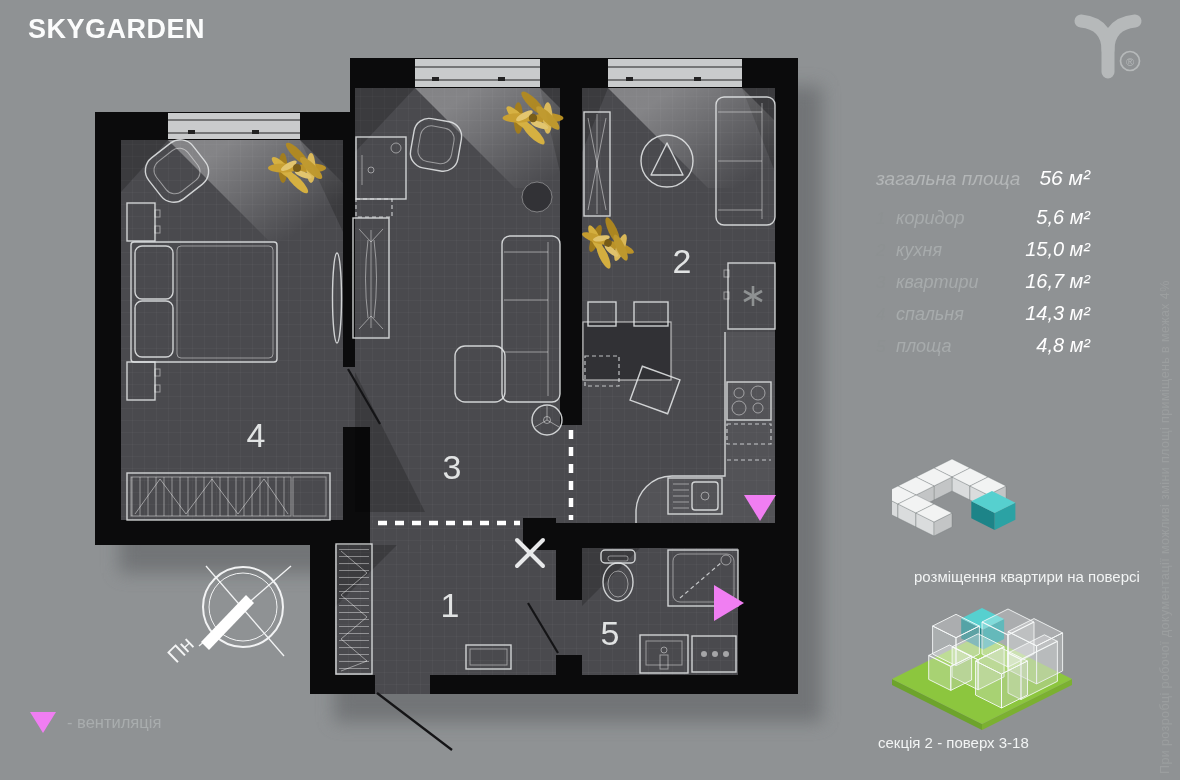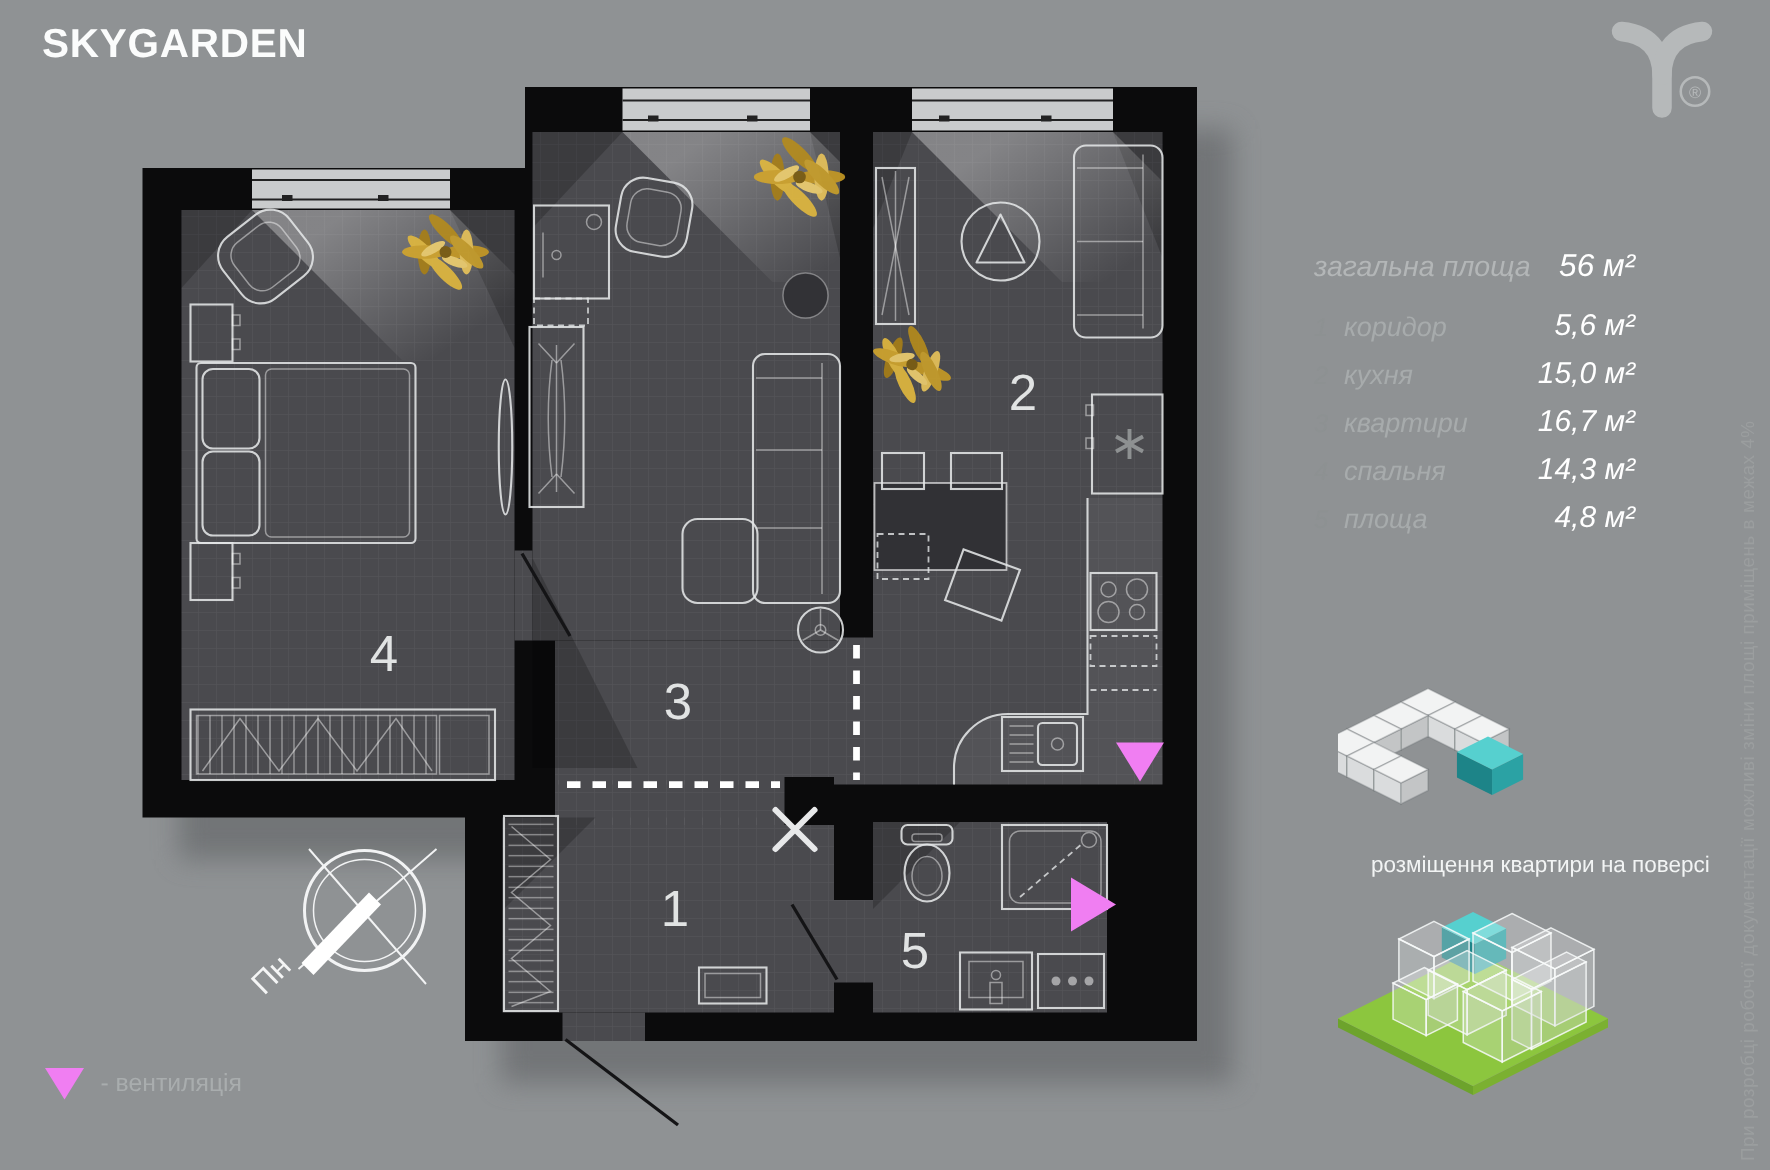--- a/index.html
+++ b/index.html
@@ -456,20 +456,21 @@
       <polygon points="90.1,54.8 116.1,67.8 116.1,97.8 90.1,84.8" fill="rgba(235,238,238,.30)" stroke="rgba(248,250,250,.85)" stroke-width="1"></polygon>
       <polygon points="142.1,54.8 116.1,67.8 116.1,97.8 142.1,84.8" fill="rgba(215,218,218,.35)" stroke="rgba(248,250,250,.85)" stroke-width="1"></polygon>
       <polygon points="116.1,41.8 142.1,54.8 116.1,67.8 90.1,54.8" fill="rgba(255,255,255,.25)" stroke="rgba(248,250,250,.85)" stroke-width="1"></polygon>
       <polygon points="113.5,69.0 139.5,82.0 139.5,116.0 113.5,103.0" fill="rgba(235,238,238,.30)" stroke="rgba(248,250,250,.85)" stroke-width="1"></polygon>
       <polygon points="165.5,69.0 139.5,82.0 139.5,116.0 165.5,103.0" fill="rgba(215,218,218,.35)" stroke="rgba(248,250,250,.85)" stroke-width="1"></polygon>
       <polygon points="139.5,56.0 165.5,69.0 139.5,82.0 113.5,69.0" fill="rgba(255,255,255,.25)" stroke="rgba(248,250,250,.85)" stroke-width="1"></polygon>
       <polygon points="66.7,63.4 88.8,74.4 88.8,98.4 66.7,87.4" fill="rgba(235,238,238,.30)" stroke="rgba(248,250,250,.85)" stroke-width="1"></polygon>
       <polygon points="109.6,64.0 88.8,74.4 88.8,98.4 109.6,88.0" fill="rgba(215,218,218,.35)" stroke="rgba(248,250,250,.85)" stroke-width="1"></polygon>
       <polygon points="87.5,53.0 109.6,64.0 88.8,74.4 66.7,63.4" fill="rgba(255,255,255,.25)" stroke="rgba(248,250,250,.85)" stroke-width="1"></polygon>
     </svg>
+  <div class="caption2">секція 2 - поверх 3-18</div>
 
   <div class="legend">
     <div class="vent-tri"></div>
     <span class="legend-text">- вентиляція</span>
   </div>
 
   <div class="disclaimer">При розробці робочої документації можливі зміни площі приміщень в межах 4%</div>
 </div>
 
 </body></html>

